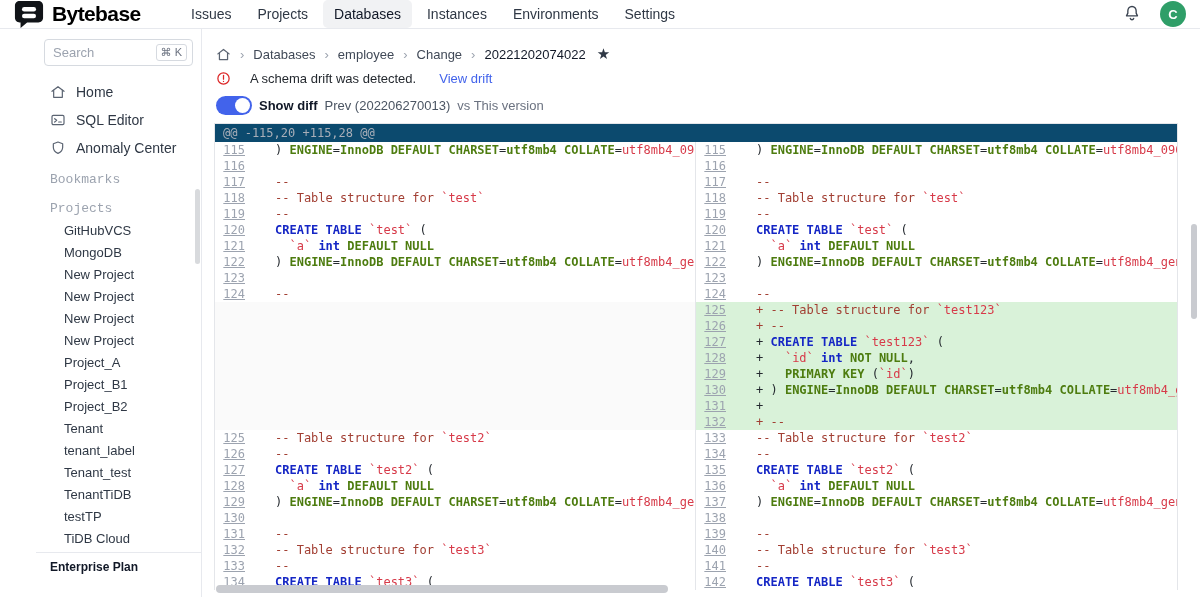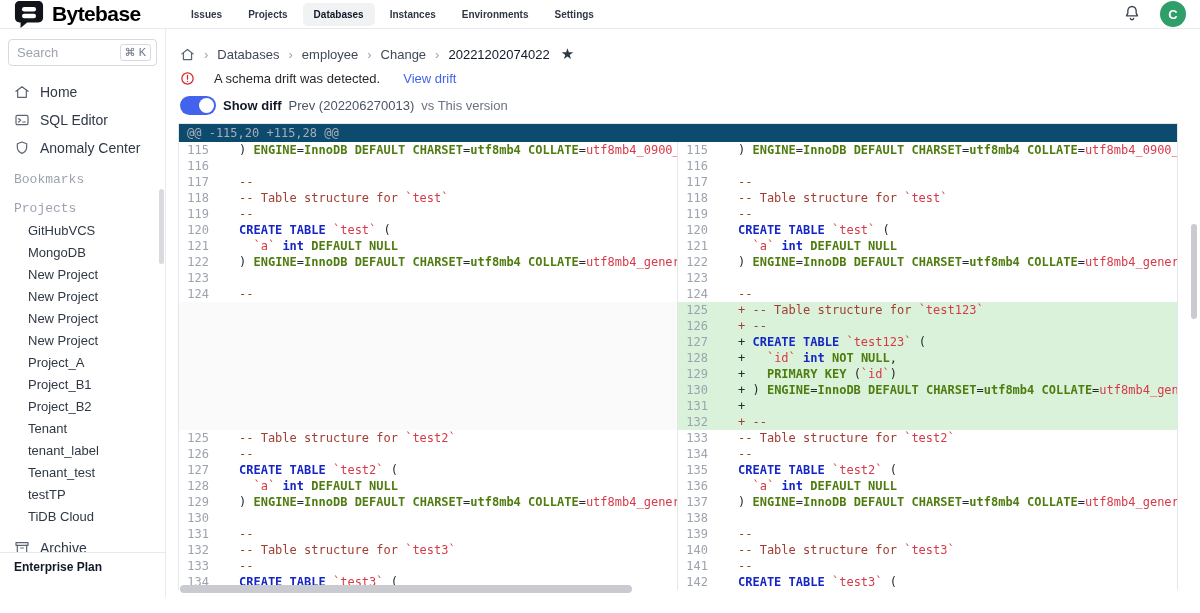--- a/index.html
+++ b/index.html
@@ -5,31 +5,31 @@
   * { margin:0; padding:0; box-sizing:border-box; }
   html,body { background:#fff; }
   body { font-family:"Liberation Sans", sans-serif; color:#1f2937; }
   .app { width:1200px; height:613px; position:relative; overflow:hidden; background:#fff; }
 
   
   .topnav { height:29px; display:flex; align-items:center; padding:0 14px; border-bottom:1px solid #e7e9ee; background:#fff; }
   .brand { display:flex; align-items:center; gap:8px; width:150px; margin-right:16px; cursor:pointer; }
   .brand-name { font-size:21px; font-weight:800; letter-spacing:-0.6px; color:#000; white-space:nowrap; }
   .topnav-items { display:flex; align-items:center; gap:4px; flex:1; }
-  .nav-item { font-size:10px; color:#2f3845; padding:6px 11px; border-radius:5px; cursor:pointer; text-decoration:none; white-space:nowrap;font-weight:bold; }
+  .nav-item { font-size:14px; color:#2f3845; padding:6px 11px; border-radius:5px; cursor:pointer; text-decoration:none; white-space:nowrap; }
   .nav-item.active { background:#f1f2f4; color:#111827; }
   .nav-right { display:flex; align-items:center; gap:18px; }
   .bell { display:flex; cursor:pointer; }
   .avatar { width:26px; height:26px; border-radius:50%; background:var(--avatar-bg,#2f9e68); color:#fff; font-size:13px; font-weight:700; display:flex; align-items:center; justify-content:center; cursor:pointer; }
 
   
   .app-body { display:flex; height:568px; position:relative; }
 
   
-  .sidebar { width:166px; flex:none; border-right:1px solid #e7e9ee; position:relative; padding-top:10px; background:#fff; overflow:hidden; }
+  .sidebar { width:166px; flex:none; border-right:1px solid #e7e9ee; position:relative; padding-top:10px; background:#fff; overflow:hidden;margin-left:36px; }
   .search-box { margin:0 8px 12px; height:27px; border:1px solid #d6dae0; border-radius:4px; display:flex; align-items:center; padding:0 5px 0 8px; gap:4px; background:#fff; }
   .search-input { border:none; outline:none; flex:1; min-width:0; font-size:13px; color:#374151; font-family:"Liberation Sans", sans-serif; }
   .search-input::placeholder { color:#9ca3af; }
   .kbd { border:1px solid #d6dae0; border-radius:3px; font-size:11px; color:#6b7280; padding:1px 4px; white-space:nowrap; }
   .side-item { display:flex; align-items:center; gap:10px; padding:0 14px; height:28px; font-size:14px; color:#2f3845; cursor:pointer; white-space:nowrap; }
   .side-section { font-size:13px; color:#9ca3af; padding:10px 14px 4px;font-family:Liberation Mono, monospace; }
   .proj-item { padding:0 14px 0 28px; font-size:13px; color:#2f3845; height:22px; line-height:22px; cursor:pointer; white-space:nowrap; overflow:hidden; text-overflow:ellipsis; }
   .archive { margin-top:6px; }
   .side-scroll { position:absolute; right:1px; top:160px; width:5px; height:75px; background:#d8dadd; border-radius:3px; cursor:pointer; }
   .plan { position:absolute; bottom:16px; left:0; right:0; border-top:1px solid #e7e9ee; padding:7px 14px; font-size:12px; font-weight:700; color:#111827; background:#fff; }
@@ -49,21 +49,21 @@
   .toggle-label { font-weight:700; color:#111827; }
   .prev { color:#4b5563; cursor:pointer; }
   .muted { color:#6b7280; }
 
   
   .diff { margin:2px 22px 0 12px; border:1px solid #e4e6ea; border-bottom:none; font-family:"DejaVu Sans Mono", monospace; font-size:12px; color:#24292f; background:#fff; }
   .hunk { background:#0c4a6e; color:#a8aeb8; padding:0 8px; line-height:18px; height:18px; white-space:pre; }
   .drow { display:flex; }
   .dcell { width:50%; display:flex; line-height:16px; height:16px; overflow:hidden; }
   .dcell.left { border-right:1px solid #e4e6ea; }
-  .ln { flex:none; width:46px; text-align:right; padding-right:16px; color:#9ca3af; }
+  .ln { flex:none; width:46px; text-align:right; padding-right:16px; color:#9ca3af;text-decoration:underline; }
   .dtext { white-space:pre; padding-left:14px; }
   .dcell.addbg { background:var(--added-bg,#d9f2d9); }
   .dcell.emptybg { background:#fafafa; }
   .tk-id { color:#d73a49; }
   .tk-kw { color:#1526c5; font-weight:bold; }
   .tk-b { color:#4d7c0f; font-weight:bold; }
   .tk-com { color:#a23f33; }
 
   
   .hscroll-thumb { position:absolute; left:14px; bottom:4px; width:452px; height:8px; background:#c9cbd0; border-radius:4px; cursor:pointer; }
@@ -143,20 +143,21 @@
           <div class="proj-item">New Project</div>
           <div class="proj-item">New Project</div>
           <div class="proj-item">New Project</div>
           <div class="proj-item">New Project</div>
           <div class="proj-item">Project_A</div>
           <div class="proj-item">Project_B1</div>
           <div class="proj-item">Project_B2</div>
           <div class="proj-item">Tenant</div>
           <div class="proj-item">tenant_label</div>
           <div class="proj-item">Tenant_test</div>
+          <div class="proj-item">TenantTiDB</div>
           <div class="proj-item">testTP</div>
           <div class="proj-item">TiDB Cloud</div>
         </div>
 
       <div class="side-item archive">
         <svg class="icon" width="16" height="16" viewBox="0 0 24 24" fill="none" stroke="#5b6472" stroke-width="1.8" stroke-linecap="round" stroke-linejoin="round">
           <rect x="3" y="4" width="18" height="4"></rect>
             <path d="M5 8v12h14V8"></path>
             <path d="M10 12h4"></path>
         </svg>

